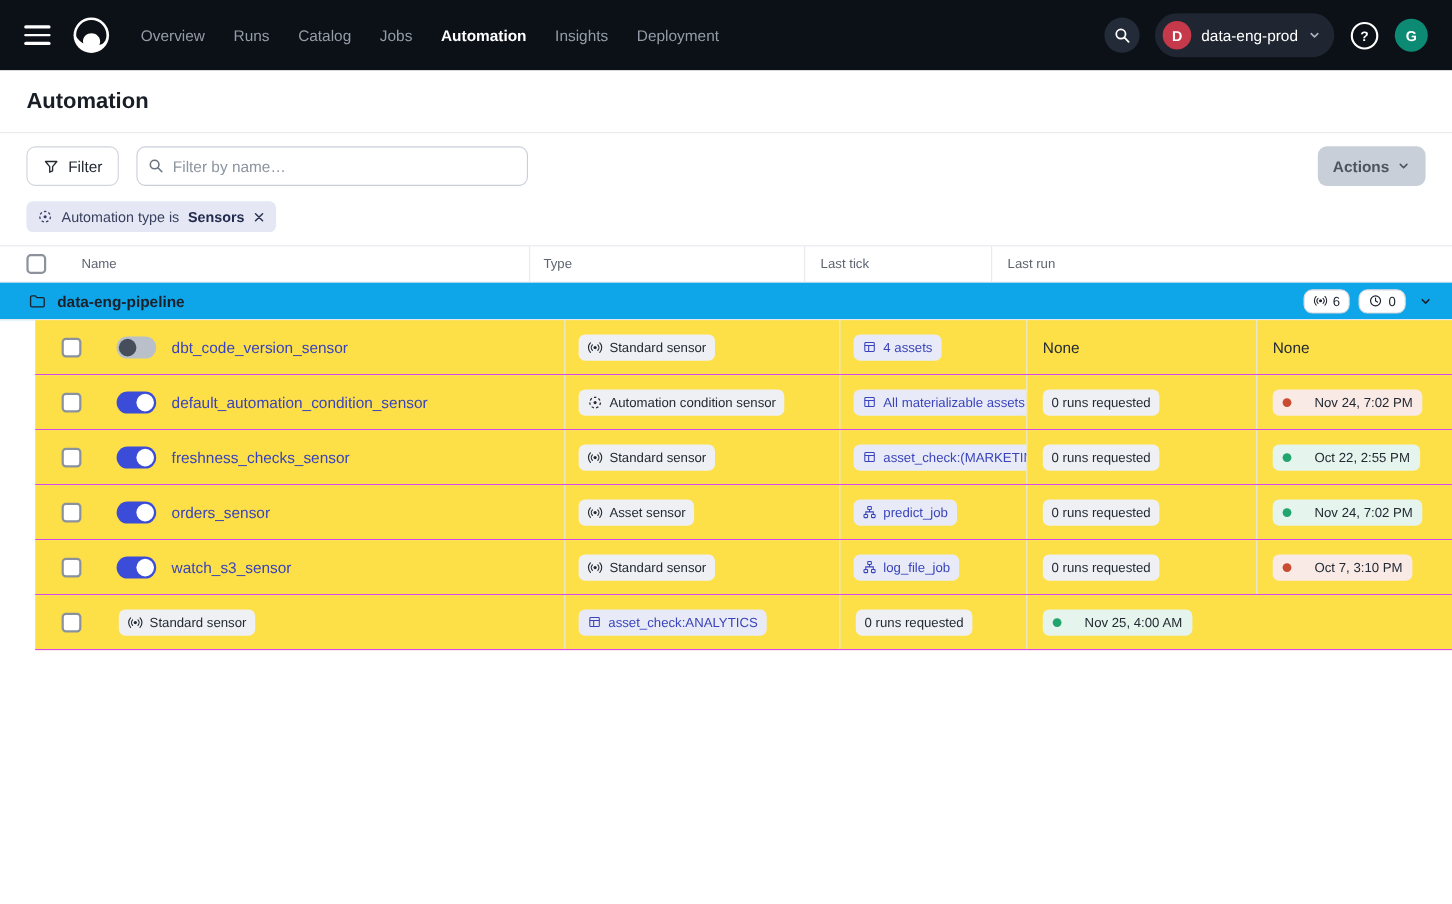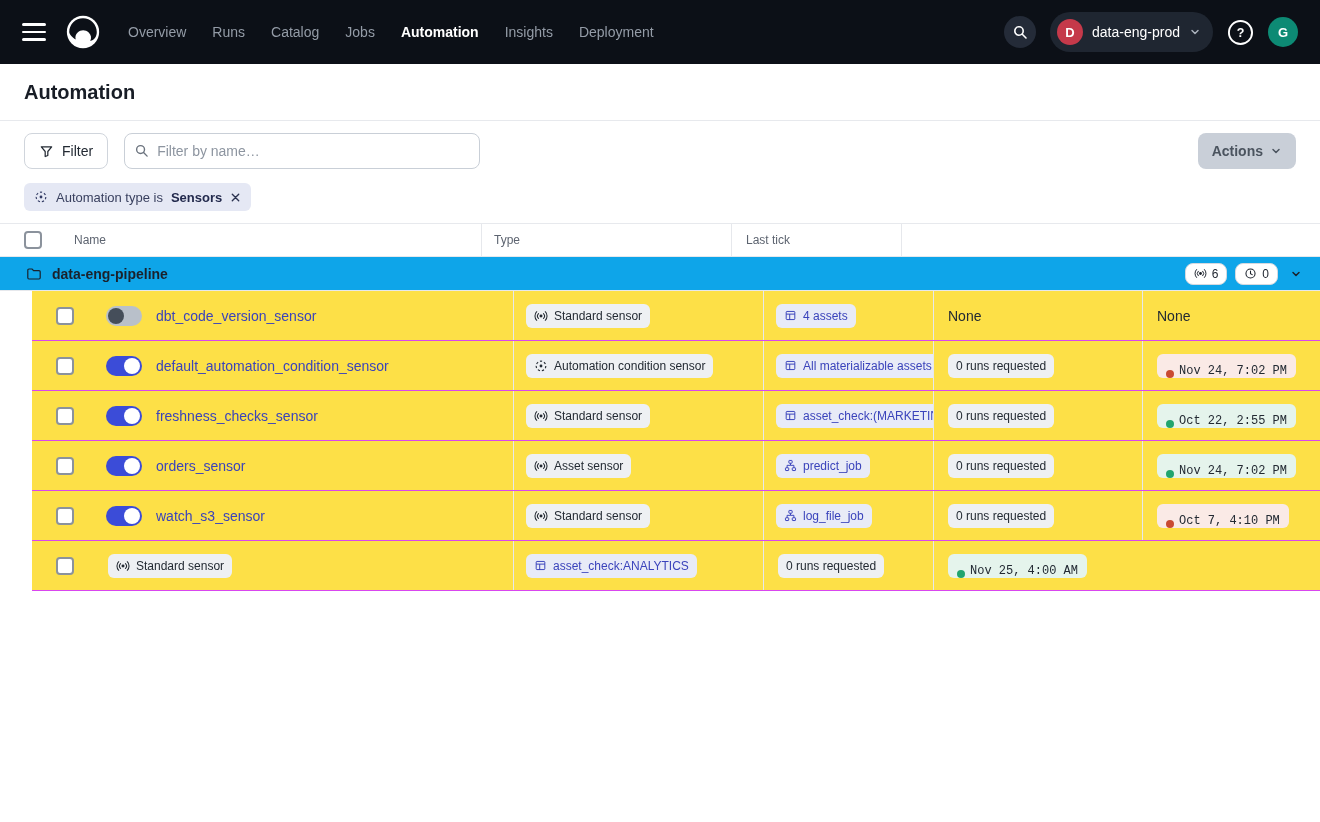--- a/index.html
+++ b/index.html
@@ -77,21 +77,21 @@
   .toggle.off .knob{left:2px;background:#454e5a;}
 
   .name-link{font-size:14px;color:var(--link);text-decoration:none;cursor:pointer;white-space:nowrap;}
 
   .chip{display:inline-flex;align-items:center;gap:6px;height:24px;padding:0 8px;border-radius:6px;font-size:12px;white-space:nowrap;flex:none;}
   .chip-grey{background:#eef0f3;color:#232a33;}
   .chip-blue{background:#e8ebf7;color:#3a43bb;cursor:pointer;}
   .chip .chip-icon{display:flex;}
   .plain-val{font-size:14px;color:#232a33;white-space:nowrap;}
 
-  .run-badge{display:inline-flex;align-items:flex-end;gap:5px;height:24px;padding:0 9px;border-radius:6px;font-size:12px;color:#232a33;cursor:pointer;white-space:nowrap;flex:none;font-family:Liberation Mono, monospace;}
+  .run-badge{display:inline-flex;align-items:center;gap:21px;height:24px;padding:0 9px;border-radius:6px;font-size:12px;color:#232a33;cursor:pointer;white-space:nowrap;flex:none;}
   .run-badge .dot{width:8px;height:8px;border-radius:50%;flex:none;}
   .run-badge.success{background:#e5f4ec;}
   .run-badge.success .dot{background:var(--success);}
   .run-badge.failure{background:#faeae6;}
   .run-badge.failure .dot{background:var(--failure);}
 </style>
 </head>
 <body style="--accent: #3b4cd8; --success: #21a56e; --failure: #c94b32; --link: #3a43bb;">
 
 <header class="topnav">
@@ -196,20 +196,23 @@
       </div>
     <div class="cell c-name sep">
         <span>Name</span>
       </div>
     <div class="cell c-type sep">
         <span>Type</span>
       </div>
     <div class="cell c-tick sep">
         <span>Last tick</span>
       </div>
+    <div class="cell c-run">
+        <span>Last run</span>
+      </div>
   </div>
 
   <div class="group-row">
     <span class="g-icon">
       <svg width="16" height="16" viewBox="0 0 16 16" fill="none">
           <path d="M1.8 4.2c0-.7.5-1.2 1.2-1.2h3.1l1.5 1.6h5.4c.7 0 1.2.5 1.2 1.2v6c0 .7-.5 1.2-1.2 1.2H3c-.7 0-1.2-.5-1.2-1.2z" stroke="currentColor" stroke-width="1.2"></path>
         </svg>
     </span>
     <span class="group-name">data-eng-pipeline</span>
     <span class="group-right">
@@ -445,21 +448,21 @@
             </span>
         <span>log_file_job</span>
       </span>
     </div>
     <div class="cell c-tick sep">
           <span class="chip chip-grey">0 runs requested</span>
         </div>
     <div class="cell c-run">
           <span class="run-badge failure">
             <span class="dot"></span>
-            <span>Oct 7, 4:10 PM</span>
+            <span>Oct 7, 3:10 PM</span>
           </span>
         </div>
   </div>
       <div class="trow">
     <div class="cell c-check">
           <span class="checkbox"></span>
         </div>
     <div class="cell c-type sep">
       <span class="chip chip-grey">
         <span class="chip-icon">

